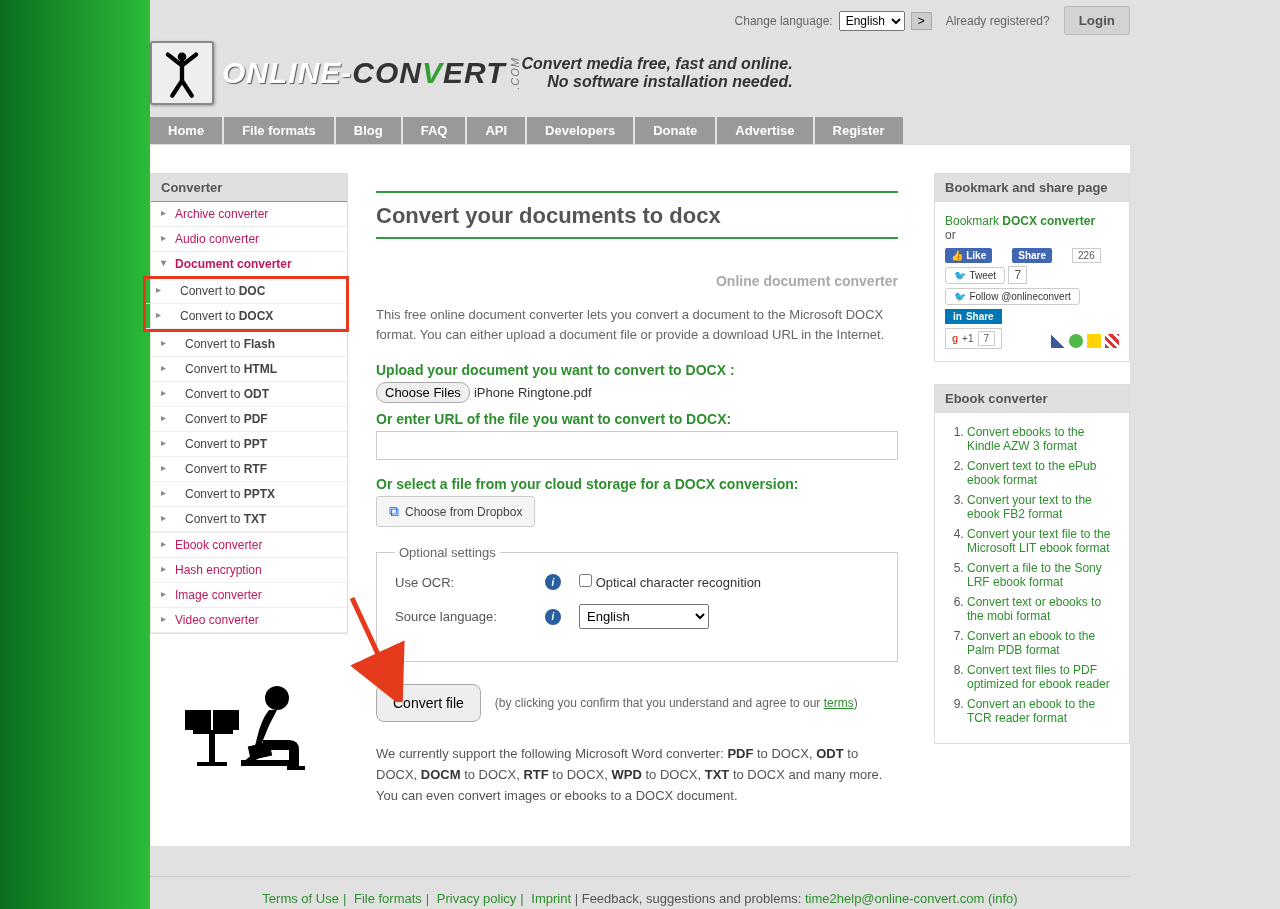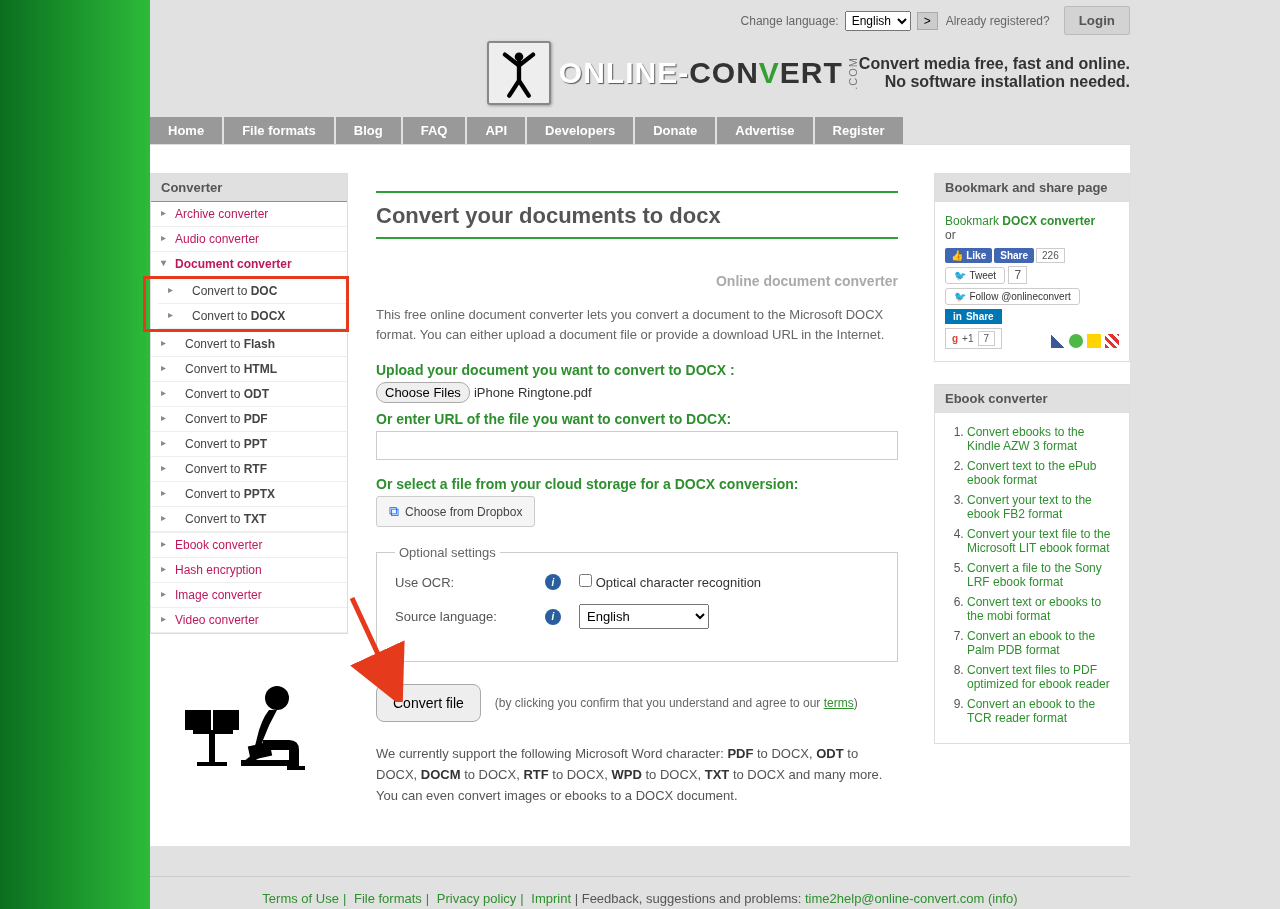--- a/index.html
+++ b/index.html
@@ -3,21 +3,21 @@
 <meta charset="utf-8">
 <style>
   * { box-sizing: border-box; margin: 0; padding: 0; }
   body { font-family: Verdana, Arial, sans-serif; font-size: 13px; color: #333; background: #e1e1e1; }
   .page-bg { background: linear-gradient(90deg, #0b6e1f 0%, #2dbd3a 12%, #4dd847 14%, #e1e1e1 14%); min-height: 100vh; }
   .container { width: 980px; margin: 0 auto; background: #e1e1e1; }
   .topbar { display:flex; justify-content:flex-end; align-items:center; padding:6px 0 2px; gap:6px; font-size:12px; color:#666;}
   .topbar select { font-size:12px; padding:1px 2px; }
   .gobtn { background:#ccc; border:1px solid #aaa; padding:1px 6px; font-size:12px; cursor:pointer;}
   .loginbtn { background:#d3d3d3; border:1px solid #bbb; padding:6px 14px; font-weight:bold; color:#555; cursor:pointer; margin-left:8px; border-radius:2px;}
-  .logo-row { display:flex; align-items:center; justify-content:flex-end; padding:4px 0 12px;}
+  .logo-row { display:flex; align-items:center; justify-content:flex-start; padding:4px 0 12px;font-style:italic;}
   .logo { display:flex; align-items:center; gap:0;}
   .logo-box { width:64px; height:64px; border:2px solid #888; background:#eee; display:flex; align-items:center; justify-content:center; border-radius:3px; box-shadow:1px 1px 3px rgba(0,0,0,0.3);}
   .logo-svg { width:54px; height:54px; }
   .logo-text { font-size:30px; font-weight:bold; letter-spacing:1px; margin-left:8px;}
   .lt-online { color:#fff; text-shadow:1px 1px 1px #555;}
   .lt-con { color:#333;}
   .lt-v { color:#359e35;}
   .lt-ert { color:#333;}
   .lt-com { font-size:11px; color:#777; writing-mode:vertical-rl; transform:rotate(180deg); margin-left:4px; letter-spacing:1px;}
   .tagline { text-align:right; color:#333; font-size:16px; font-weight:bold;}
@@ -30,21 +30,21 @@
   .side-list { list-style:none; }
   .side-list li { border-bottom:1px solid #eee; }
   .side-list li a { display:block; padding:5px 8px 5px 24px; color:#be185d; font-size:12px; text-decoration:none; position:relative;}
   .side-list li a::before { content:"▸"; position:absolute; left:10px; color:#888; font-size:10px;}
   .side-list li.expanded > a { font-weight:bold;}
   .side-list li.expanded > a::before { content:"▾";}
   .sublist { list-style:none; }
   .sublist li { border-bottom:1px solid #eee; }
   .sublist li a { display:block; padding:5px 8px 5px 34px; color:#444; font-size:12px; text-decoration:none;}
   .sublist li a span.fmt { font-weight:bold; }
-  .highlight-box { border:3px solid #e53a1c; position:relative; margin-left:-8px; margin-right:-2px;padding-left:12px;}
+  .highlight-box { border:3px solid #e53a1c; position:relative; margin-left:-8px; margin-right:-2px;}
   .main { flex:1 1 auto; padding-right:8px;}
   .main-hr { border:none; border-top:2px solid #2e9f3c; margin-bottom:10px; margin-top:18px;}
   .main h1 { font-size:22px; color:#555; font-weight:bold; margin:0;}
   .hr-thin { border:none; border-top:2px solid #2e9f3c; margin:8px 0 34px;}
   .subtitle-right { color:#aaa; font-weight:bold; text-align:right; margin-bottom:16px; font-size:14px;}
   .desc { color:#666; font-size:13px; line-height:1.5; margin-bottom:18px;}
   .section-label { color:#2e8f2e; font-weight:bold; font-size:14px; margin:8px 0 4px; display:block;}
   .filepick { display:flex; align-items:center; gap:4px; margin-bottom:8px;}
   .choosefiles { font-size:13px; padding:2px 8px; background:#efefef; border:1px solid #aaa; border-radius:10px; cursor:pointer;}
   .filename { font-size:13px; color:#333;}
@@ -63,21 +63,21 @@
   .confirm-text a { color:#2e8f2e;}
   .body-text { color:#555; font-size:13px; line-height:1.6; margin-top:22px;}
   .body-text b { color:#333;}
   .rightcol { width:196px; flex:0 0 196px;}
   .rbox { border:1px solid #ddd; margin-bottom:22px;}
   .rtitle { background:#e0e0e0; padding:6px 10px; font-weight:bold; color:#555; border-bottom:1px solid #ddd; font-size:13px;}
   .rbody { padding:12px 10px; font-size:12px; color:#555;}
   .rbody a { color:#2e8f2e; text-decoration:none;}
   .rbody a b { color:#2e8f2e;}
   .social-btns { display:flex; flex-direction:column; gap:4px; margin-top:6px;}
-  .fblike { display:inline-flex; align-items:center; gap:2px; font-size:10px;}
+  .fblike { display:inline-flex; align-items:center; gap:20px; font-size:10px;}
   .fbchip { background:#4267B2; color:#fff; padding:2px 6px; border-radius:2px; font-weight:bold;}
   .fbcount { border:1px solid #ccc; padding:1px 5px; background:#fff;}
   .twchip { background:#fff; border:1px solid #ccc; color:#333; padding:2px 8px; border-radius:3px; font-size:10px; display:inline-flex; align-items:center; gap:3px;}
   .twbird { color:#1da1f2; font-weight:bold;}
   .linchip { background:#0077b5; color:#fff; padding:2px 8px; font-size:10px; border-radius:0; display:inline-flex; align-items:center; gap:4px; font-weight:bold;}
   .gplus { border:1px solid #ccc; padding:2px 6px; font-size:10px; display:inline-flex; gap:4px; align-items:center;}
   .gplus .g { color:#d34836; font-weight:bold;}
   .icon-row { display:flex; gap:4px; margin-top:4px; justify-content:flex-end;}
   .mini-icon { width:14px; height:14px; display:inline-block;}
   .elist { list-style:decimal; padding-left:22px; }
@@ -93,21 +93,21 @@
 </head>
 <body>
 
 <div class="page-bg">
 <div class="container">
 
   <div class="topbar">
     <span>Change language:</span>
     <select><option>English</option></select>
     <button class="gobtn">&gt;</button>
-    <span style="margin-left:2px">Already registered?</span>
+    <span style="margin-left:8px">Already registered?</span>
     <button class="loginbtn">Login</button>
   </div>
 
   <div class="logo-row">
     <div class="logo">
       <div class="logo-box">
         <svg class="logo-svg" viewBox="0 0 50 50">
               <circle cx="25" cy="10" r="4" fill="#000"></circle>
               <path d="M25 14 L25 32 M25 18 L12 8 M25 18 L38 8 M25 32 L16 46 M25 32 L34 46" stroke="#000" stroke-width="4" stroke-linecap="round" fill="none"></path>
             </svg>
@@ -261,21 +261,21 @@
               </defs>
           <line x1="6" y1="6" x2="44" y2="88" stroke="#e53a1c" stroke-width="5" marker-end="url(#ah)"></line>
         </svg>
         <button class="convert-btn">Convert file</button>
         <div class="confirm-text">
           <span>(by clicking you confirm that you understand and agree to our </span><a href="#">terms</a><span>)</span>
         </div>
       </div>
 
       <p class="body-text">
-        <span>We currently support the following Microsoft Word character: </span><b>PDF</b><span> to DOCX, </span><b>ODT</b><span> to DOCX, </span><b>DOCM</b><span> to DOCX, </span><b>RTF</b><span> to DOCX, </span><b>WPD</b><span> to DOCX, </span><b>TXT</b><span> to DOCX and many more. You can even convert images or ebooks to a DOCX document.</span>
+        <span>We currently support the following Microsoft Word converter: </span><b>PDF</b><span> to DOCX, </span><b>ODT</b><span> to DOCX, </span><b>DOCM</b><span> to DOCX, </span><b>RTF</b><span> to DOCX, </span><b>WPD</b><span> to DOCX, </span><b>TXT</b><span> to DOCX and many more. You can even convert images or ebooks to a DOCX document.</span>
       </p>
     </div>
 
     <div class="rightcol">
       <div class="rbox">
         <div class="rtitle">Bookmark and share page</div>
         <div class="rbody">
           <a href="#"><span>Bookmark </span><b>DOCX converter</b></a><br>
           <span>or</span>
           <div class="social-btns">

